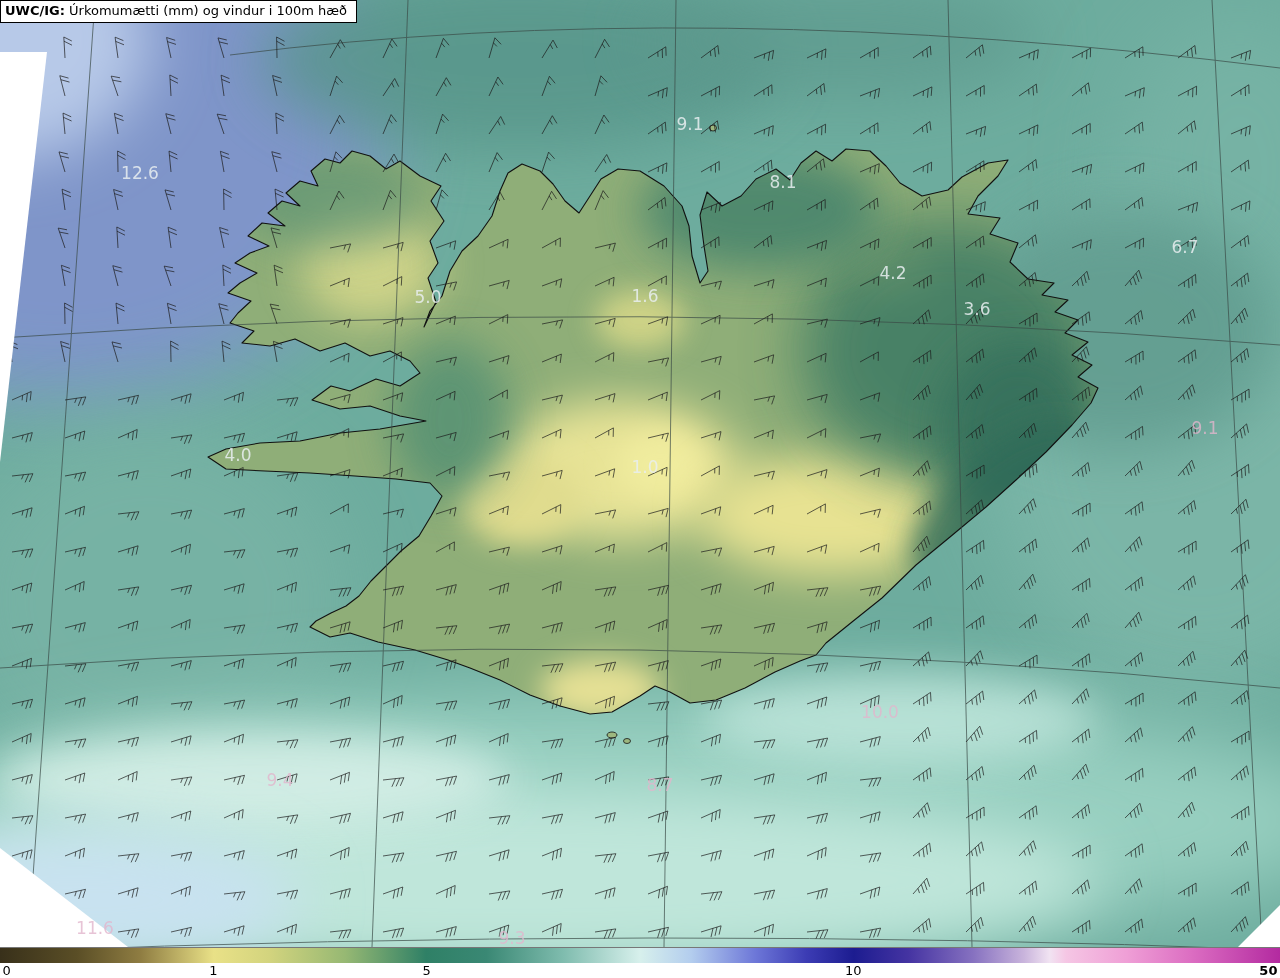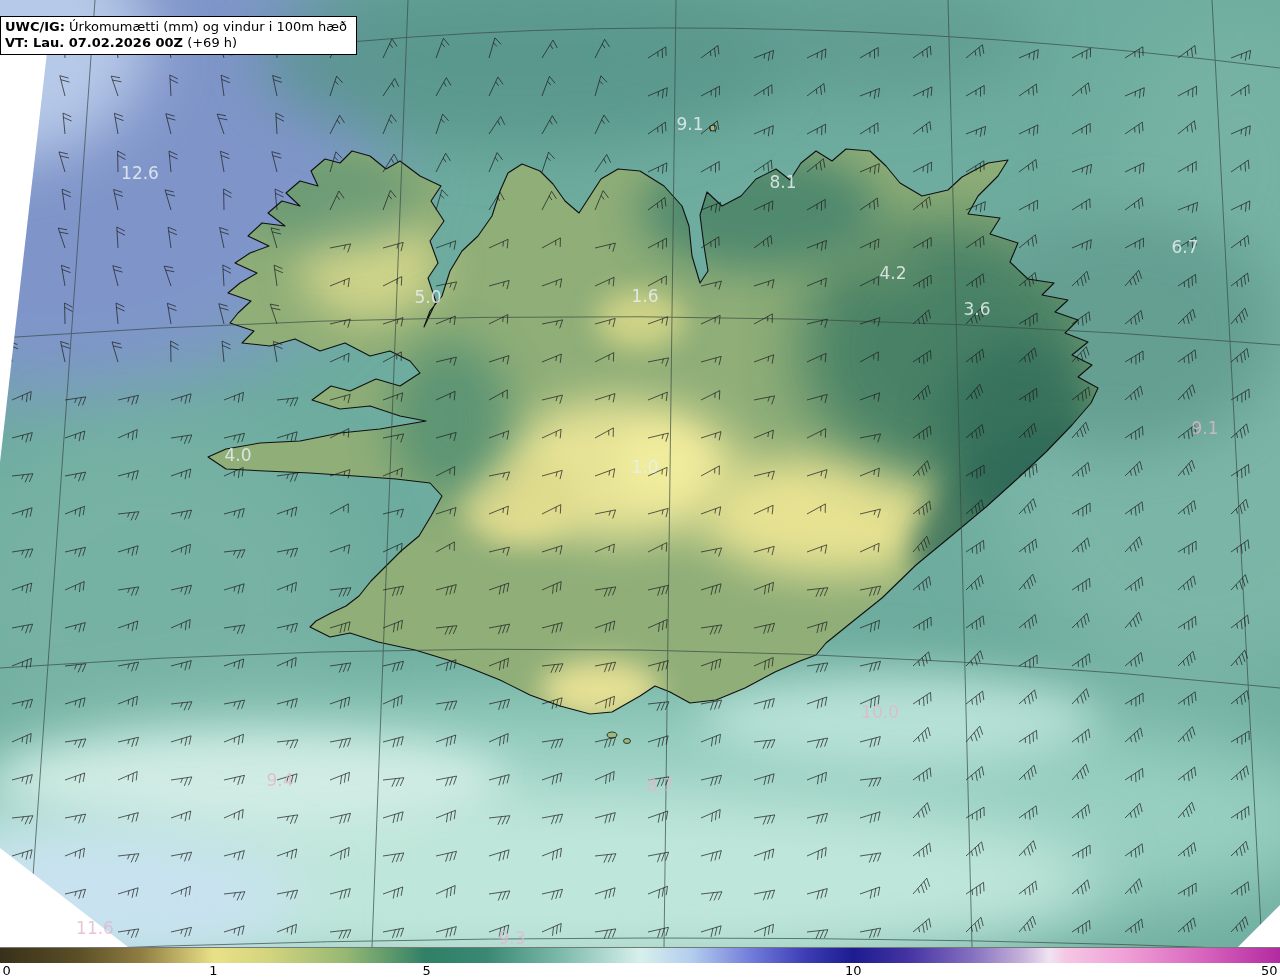--- a/index.html
+++ b/index.html
@@ -1,22 +1,22 @@
 <!DOCTYPE html>
 <html><head>
 <meta charset="utf-8">
 <style>
   html,body{margin:0;padding:0;background:#fff;}
   #stage{position:relative;width:1280px;height:978px;overflow:hidden;
          font-family:"DejaVu Sans","Liberation Sans",sans-serif;background:#fff;}
   #mapwrap{position:absolute;left:0;top:0;width:1280px;height:947px;}
   svg{display:block;}
   
-  #titlebox{position:absolute;left:0;top:16px;background:#ffffff;border:1px solid #000;
-            padding:2px 9px 3px 4px;font-size:13px;line-height:16px;color:#000;z-index:5;}
+  #titlebox{position:absolute;left:0;top:0;background:#ffffff;border:1px solid #000;
+            padding:2px 9px 3px 4px;font-size:13px;line-height:16px;color:#000;z-index:5;text-align:right;}
   #titlebox .b{font-weight:bold;}
   
   #colorbar{position:absolute;left:0;top:947px;width:1280px;height:16px;
             border-top:1px solid #777;box-sizing:border-box;}
   #tickrow{position:absolute;left:0;top:963px;width:1280px;height:15px;background:#fff;}
   #tickrow .tick{position:absolute;top:0;font-size:13px;line-height:15px;color:#000;white-space:nowrap;}
   .vlabel{font-size:17px;}
 </style>
 </head>
 <body>
@@ -131,29 +131,25 @@
           </g>
       </g>
     </svg>
   </div>
 
   <div id="titlebox">
     <div>
       <span class="b">UWC/IG:</span>
       <span>Úrkomumætti (mm) og vindur i 100m hæð</span>
     </div>
-    <div>
-      <span class="b">VT: Lau. 07.02.2026 00Z</span>
-      <span>(+69 h)</span>
-    </div>
   </div>
 
   <div id="colorbar" style="background: linear-gradient(to right, rgb(56, 48, 26) 0%, rgb(90, 78, 38) 6%, rgb(143, 125, 66) 11%, rgb(233, 225, 135) 16.7%, rgb(211, 212, 126) 21%, rgb(150, 184, 115) 27%, rgb(47, 128, 102) 33.3%, rgb(58, 136, 116) 38%, rgb(127, 188, 174) 44%, rgb(215, 240, 236) 50%, rgb(179, 205, 238) 54%, rgb(109, 119, 216) 59%, rgb(60, 60, 180) 63%, rgb(28, 28, 144) 66.7%, rgb(69, 52, 162) 71%, rgb(134, 113, 192) 76%, rgb(201, 180, 220) 80%, rgb(241, 227, 242) 82%, rgb(245, 198, 228) 83.3%, rgb(239, 159, 214) 88%, rgb(220, 110, 194) 93%, rgb(179, 42, 160) 100%);"></div>
   <div id="tickrow">
       <span class="tick" style="left: 0.2%; transform: none;">0</span>
       <span class="tick" style="left: 16.67%; transform: translateX(-50%);">1</span>
       <span class="tick" style="left: 33.33%; transform: translateX(-50%);">5</span>
       <span class="tick" style="left: 50%; transform: translateX(-50%); margin-top: 16px;">10</span>
       <span class="tick" style="left: 66.67%; transform: translateX(-50%);">10</span>
       <span class="tick" style="left: 83.33%; transform: translateX(-50%); margin-top: 12px;">30</span>
-      <span class="tick" style="left: 99.8%; transform: translateX(-100%);">50</span>
+      <span class="tick" style="left: 99.8%; transform: translateX(-100%); font-weight: bold;">50</span>
     </div>
 </div>
 
 </body></html>

